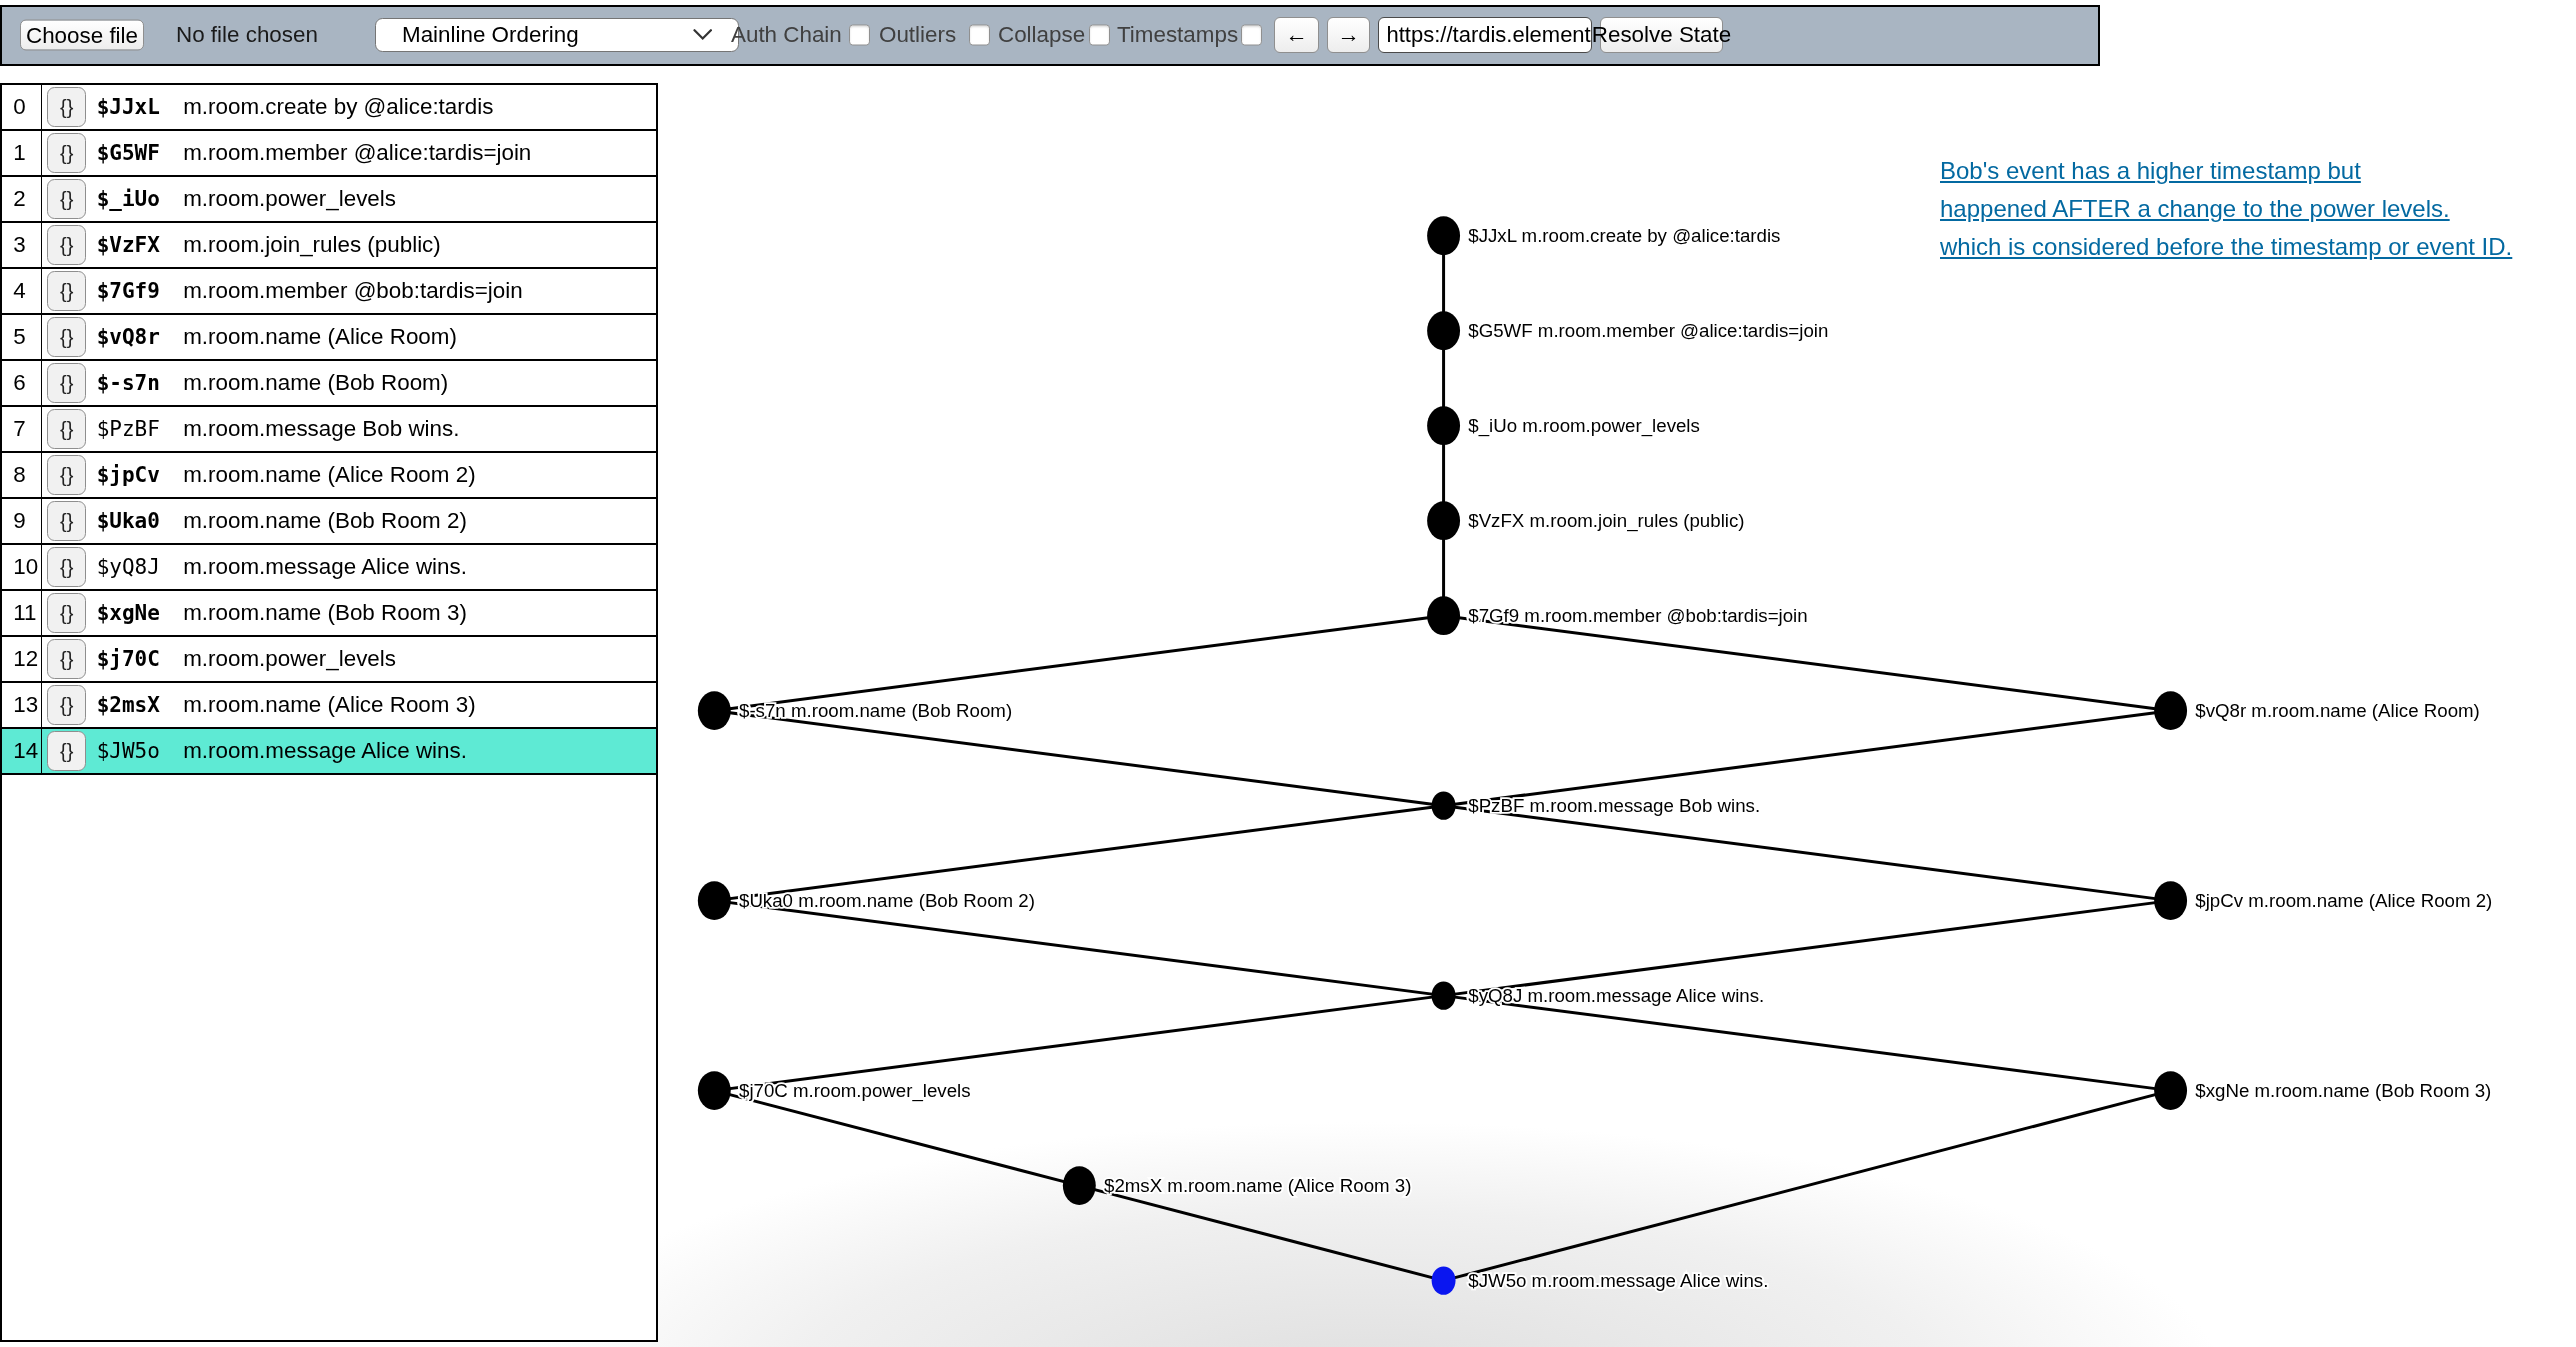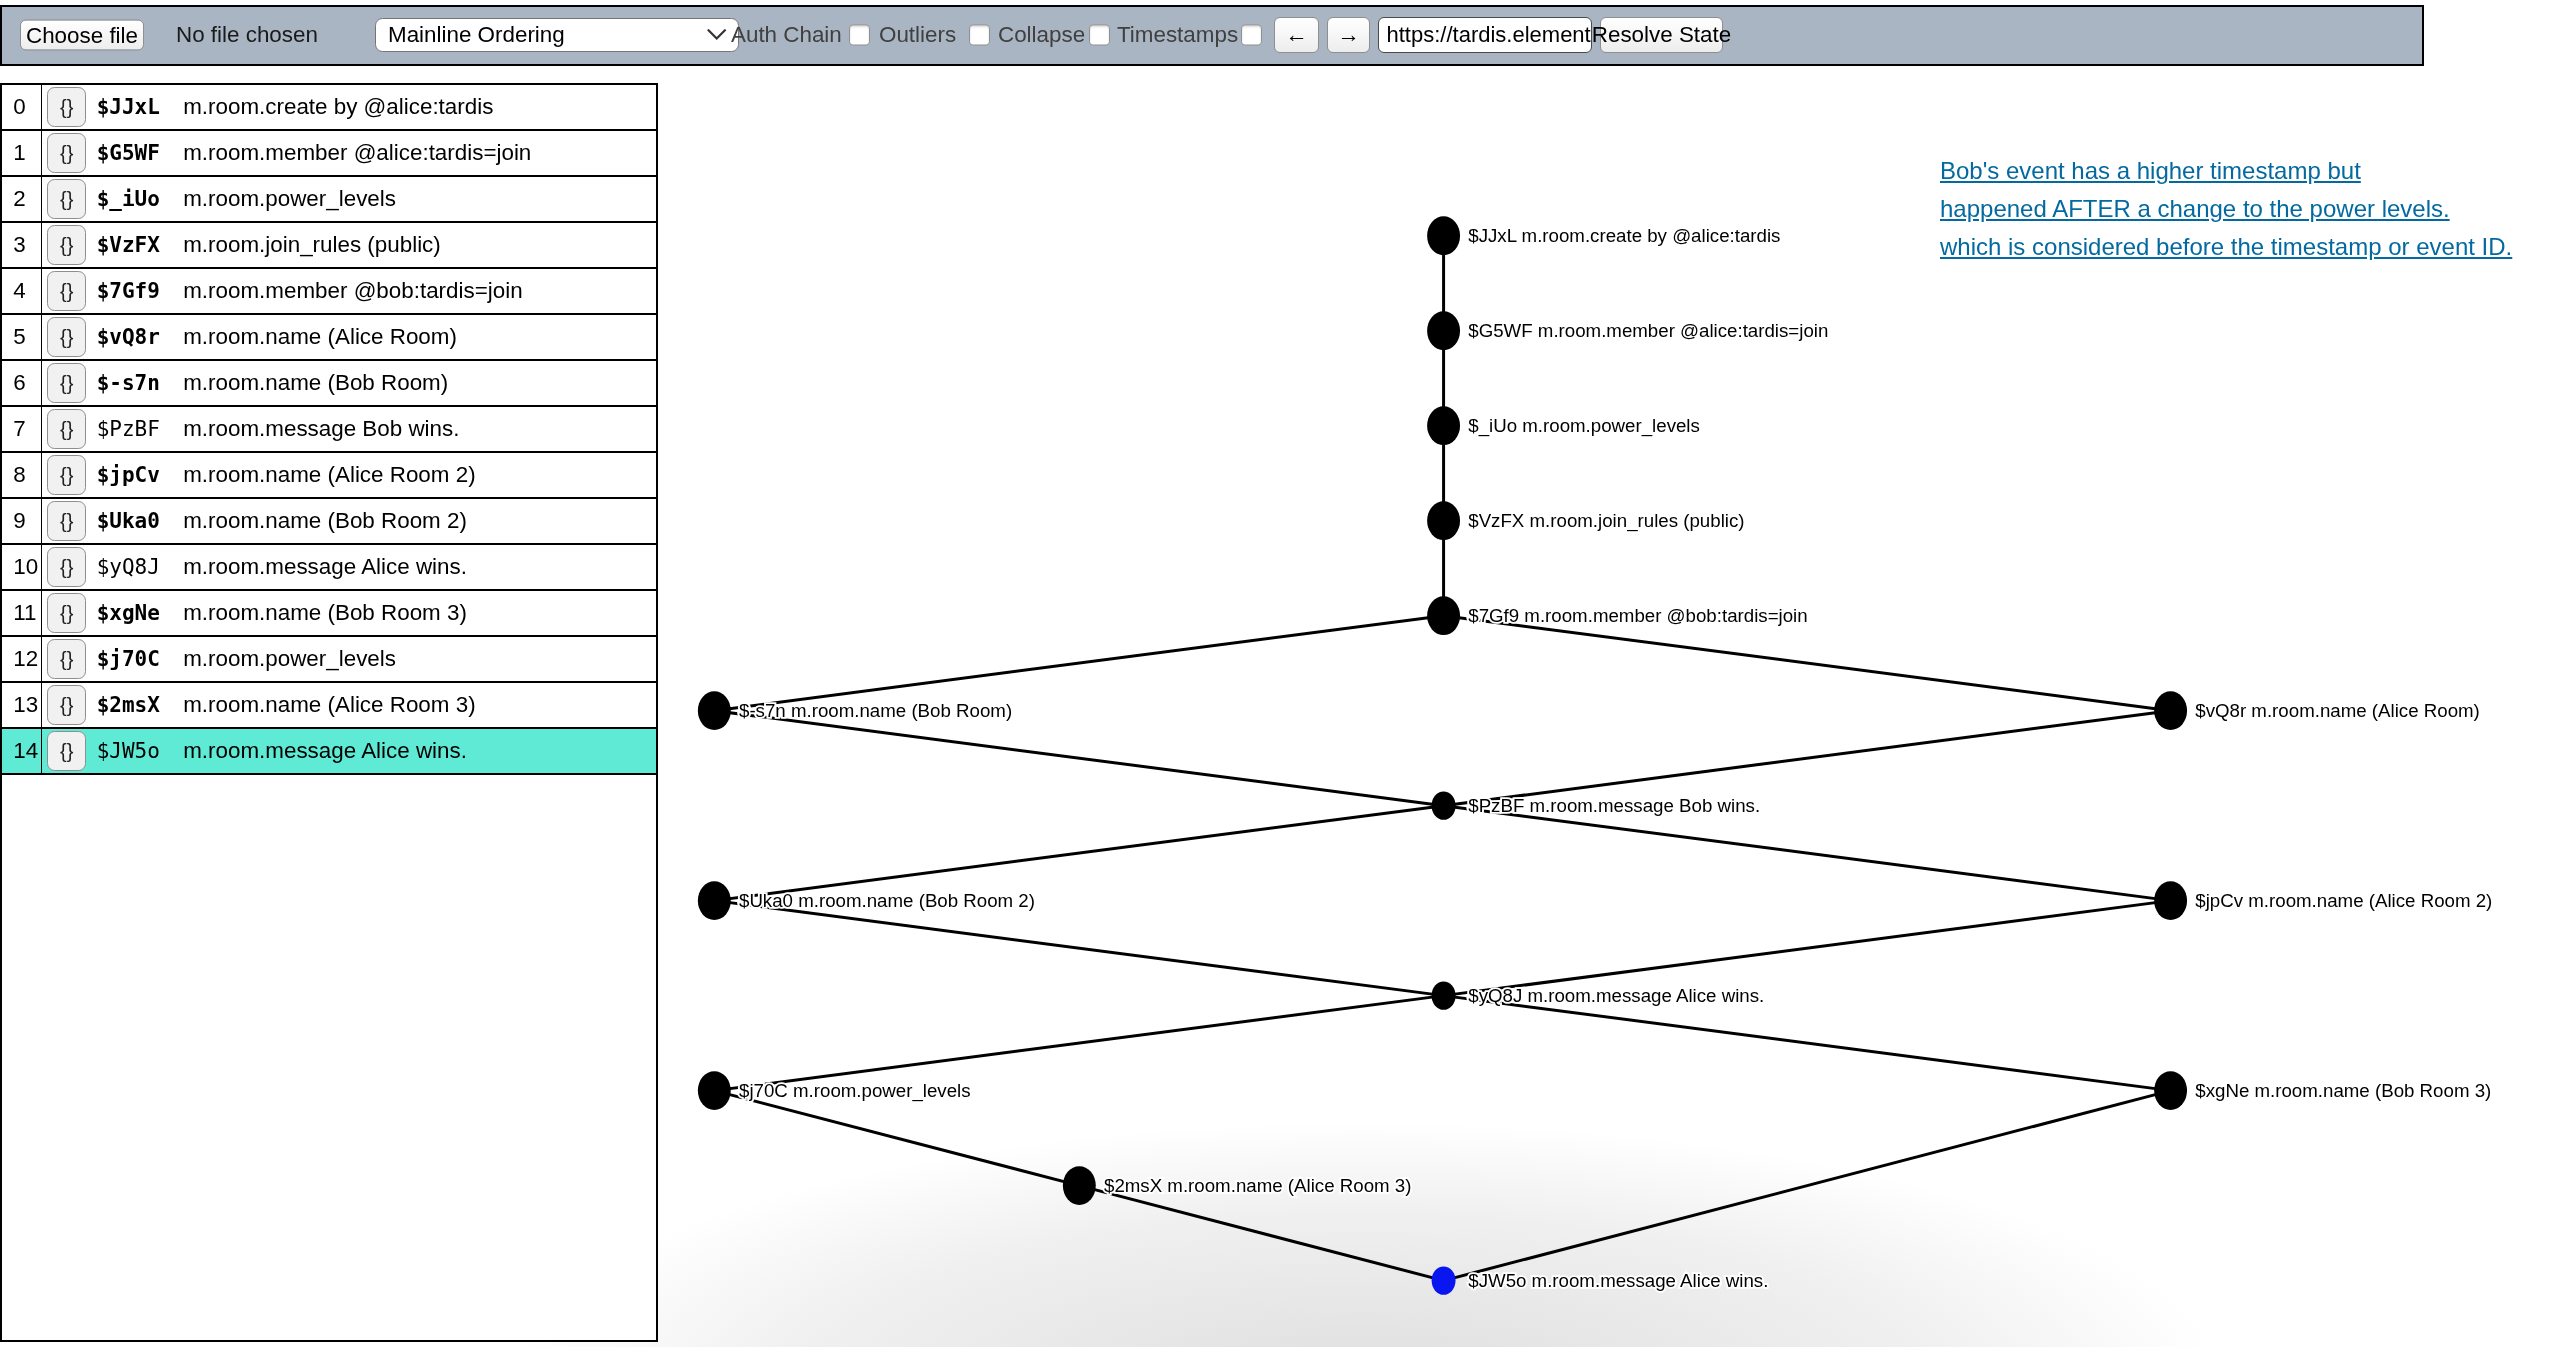--- a/index.html
+++ b/index.html
@@ -6,36 +6,36 @@
   html,body { width:2576px; height:1348px; overflow:hidden; }
   body {
     font-family:"Liberation Sans", sans-serif;
     background:
       radial-gradient(1197px 374px at 1365px 1391px, #dedede 0%, #f0f0f0 48%, #ffffff 72%) #ffffff;
     position:relative;
   }
 
   
   .toolbar {
-    position:absolute; left:0; top:4.5px; width:2424px; height:61px;
+    position:absolute; left:0; top:4.5px; width:2100px; height:61px;
     background:#a9b5c2; border:2.2px solid #000;
   }
   .toolbar .abs { position:absolute; top:50%; transform:translateY(-50%); }
   .btn {
     display:flex; align-items:center; justify-content:center;
     background:linear-gradient(#ffffff,#ededed);
     border:1.5px solid #8f8f8f; border-radius:6px;
     font-size:22.4px; color:#000; cursor:default; white-space:nowrap;
   }
   .choose-file { left:18px; width:124px; height:31px; }
   .no-file { left:150px; font-size:22.4px; color:#1a1a1a;margin-left:24px; }
   .selectbox {
     left:373px; width:364px; height:34px;
     background:#fff; border:1.5px solid #757575; border-radius:7.5px;
-    display:flex; align-items:center; font-size:22.4px; padding:0 12px;
+    display:flex; align-items:center; font-size:22.4px; padding:0 26px;
   }
   .selectbox .sel-label { flex:1; }
   .selectbox svg { width:19.4px; height:13.5px; }
   .cb-label { font-size:22.4px; color:#404040; white-space:nowrap; }
   .cbx {
     appearance:none; -webkit-appearance:none;
     width:21px; height:21px; background:#fff;
     border:1.5px solid #909090; border-radius:3.7px;
     box-shadow:inset 0 1.5px 2.2px rgba(0,0,0,0.15);
   }

